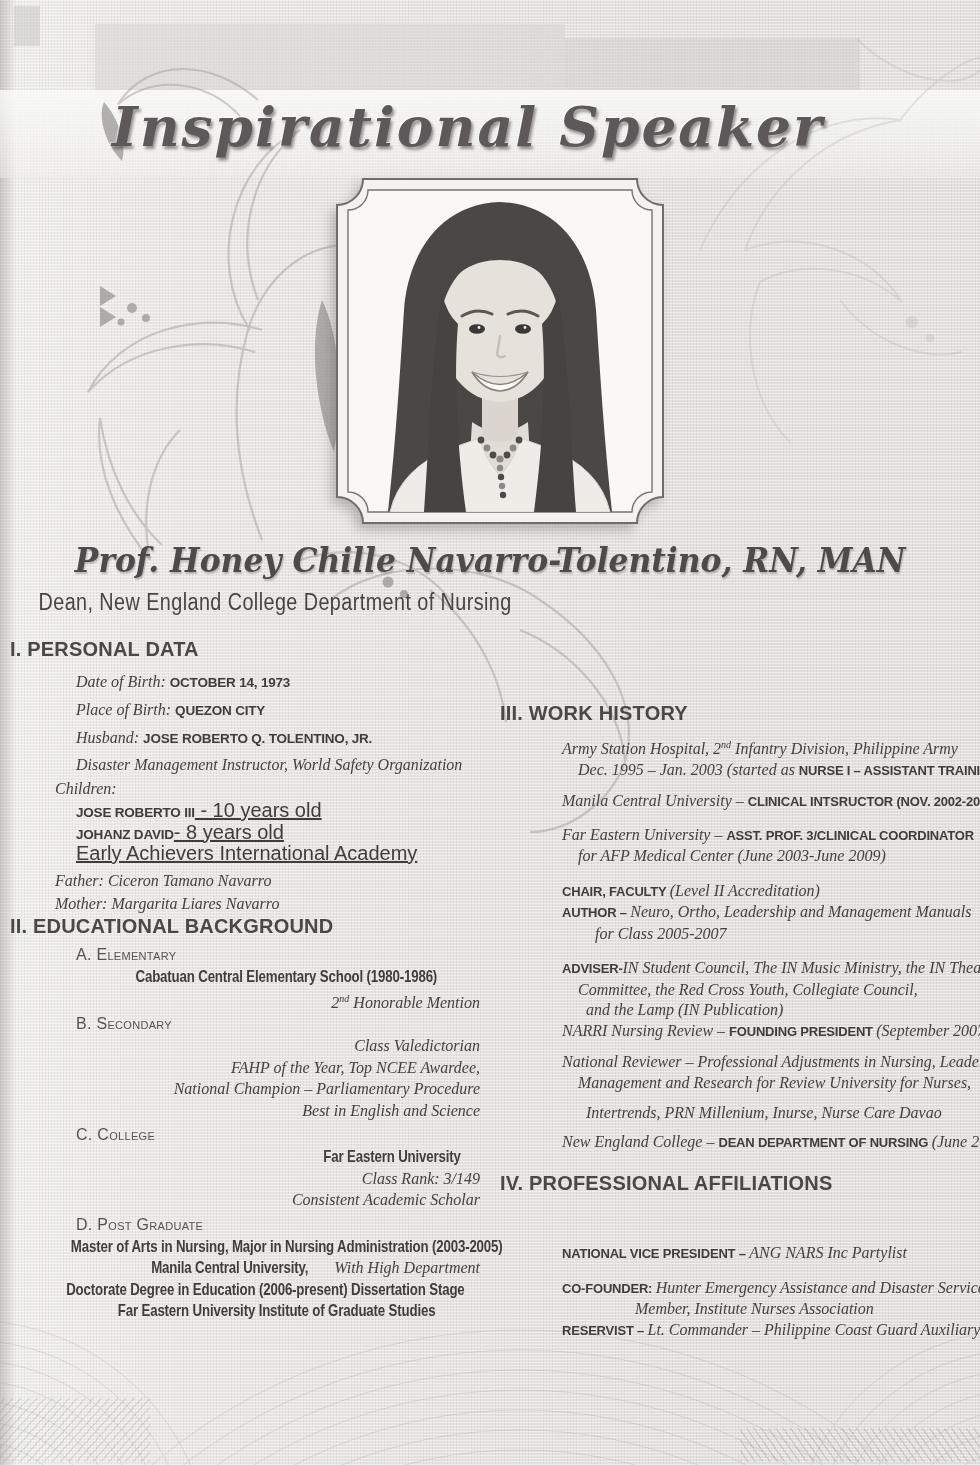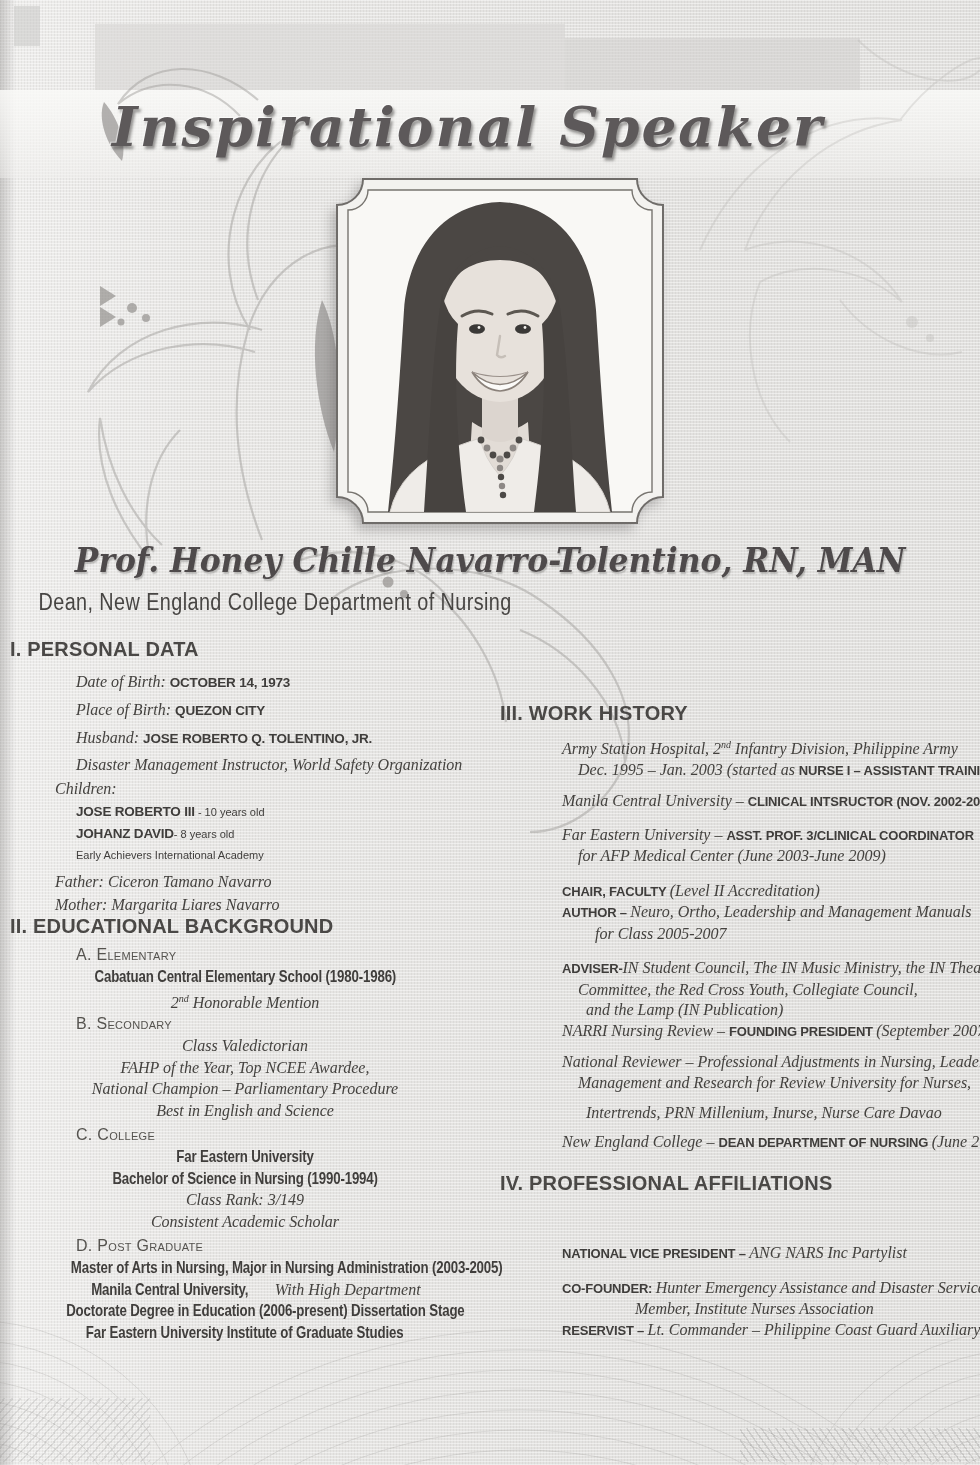--- a/index.html
+++ b/index.html
@@ -45,35 +45,35 @@
   .sub-line{left:0;top:589px;width:100%;text-align:left;}
   .sub-inner{display:inline-block;transform:scaleX(.86);
     font-family:"Liberation Sans", sans-serif;font-size:23px;color:#474543;letter-spacing:.5px;}
 
   .sec-h{font-family:"Liberation Sans", sans-serif;font-weight:700;font-size:20px;
     color:#4a4846;letter-spacing:.2px;font-style:normal;}
   .it{font-family:"Liberation Serif", serif;font-style:italic;color:#44423f;}
   .caps{font-family:"Liberation Sans", sans-serif;font-weight:700;font-style:normal;
     color:#3f3d3b;letter-spacing:-.2px;font-size:13.5px;}
   .sans{font-family:"Liberation Sans", sans-serif;font-style:normal;font-weight:400;
-    color:#3f3d3b;font-size:11px;}
+    color:#3f3d3b;font-size:20px;text-decoration:underline;}
   .alpha{font-family:"Liberation Sans", sans-serif;font-style:normal;font-weight:400;
     font-variant:small-caps;font-size:16px;color:#55534f;letter-spacing:.3px;}
   .sup{font-size:10px;vertical-align:super;}
 
   .col{position:absolute;white-space:nowrap;}
   .col-personal{left:10px;top:638px;width:480px;font-size:16px;}
   .col-personal .row{margin-left:66px;line-height:27px;}
   .col-personal .row-kids-label{margin-left:45px;line-height:24px;}
   .col-personal .row-kid{margin-left:66px;line-height:19.5px;}
   .col-personal .row-parent{margin-left:45px;line-height:23px;}
 
   .col-edu{left:10px;top:915px;width:480px;}
   .col-edu .alpha-row{margin-left:66px;line-height:22px;}
-  .col-edu .center{ text-align:center;width:470px;line-height:21.5px;}
+  .col-edu .center{ text-align:right;width:470px;line-height:21.5px;}
   .bold-cond{display:inline-block;transform:scaleX(.78);transform-origin:center;
     font-family:"Liberation Sans", sans-serif;font-weight:700;font-style:normal;
     font-size:17px;color:#403e3c;letter-spacing:-.2px;white-space:nowrap;}
   .edu-it{font-size:16px;}
 
   .col-work{left:500px;top:702px;width:478px;font-size:16px;}
   .col-work .entry{margin-left:62px;line-height:20.5px;}
   .col-work .cont{margin-left:78px;line-height:20.5px;}
   .col-work .caps{font-size:13px;}
 
@@ -277,23 +277,20 @@
     <div class="center"><span class="it edu-it">Class Valedictorian</span></div>
     <div class="center"><span class="it edu-it">FAHP of the Year, Top NCEE Awardee,</span></div>
     <div class="center"><span class="it edu-it">National Champion – Parliamentary Procedure</span></div>
     <div class="center"><span class="it edu-it">Best in English and Science</span></div>
     <div class="alpha-row" style="margin-top:3px;">
       <span class="alpha">C. College</span>
     </div>
     <div class="center">
       <span class="bold-cond">Far Eastern University</span>
     </div>
-    <div class="center">
-      <span class="bold-cond">Bachelor of Science in Nursing (1990-1994)</span>
-    </div>
     <div class="center"><span class="it edu-it">Class Rank: 3/149</span></div>
     <div class="center"><span class="it edu-it">Consistent Academic Scholar</span></div>
     <div class="alpha-row" style="margin-top:3px;">
       <span class="alpha">D. Post Graduate</span>
     </div>
     <div class="center">
       <span class="bold-cond">Master of Arts in Nursing, Major in Nursing Administration (2003-2005)</span>
     </div>
     <div class="center">
       <span class="bold-cond"><span>Manila Central University,</span></span><span class="it edu-it"> With High Department</span>

